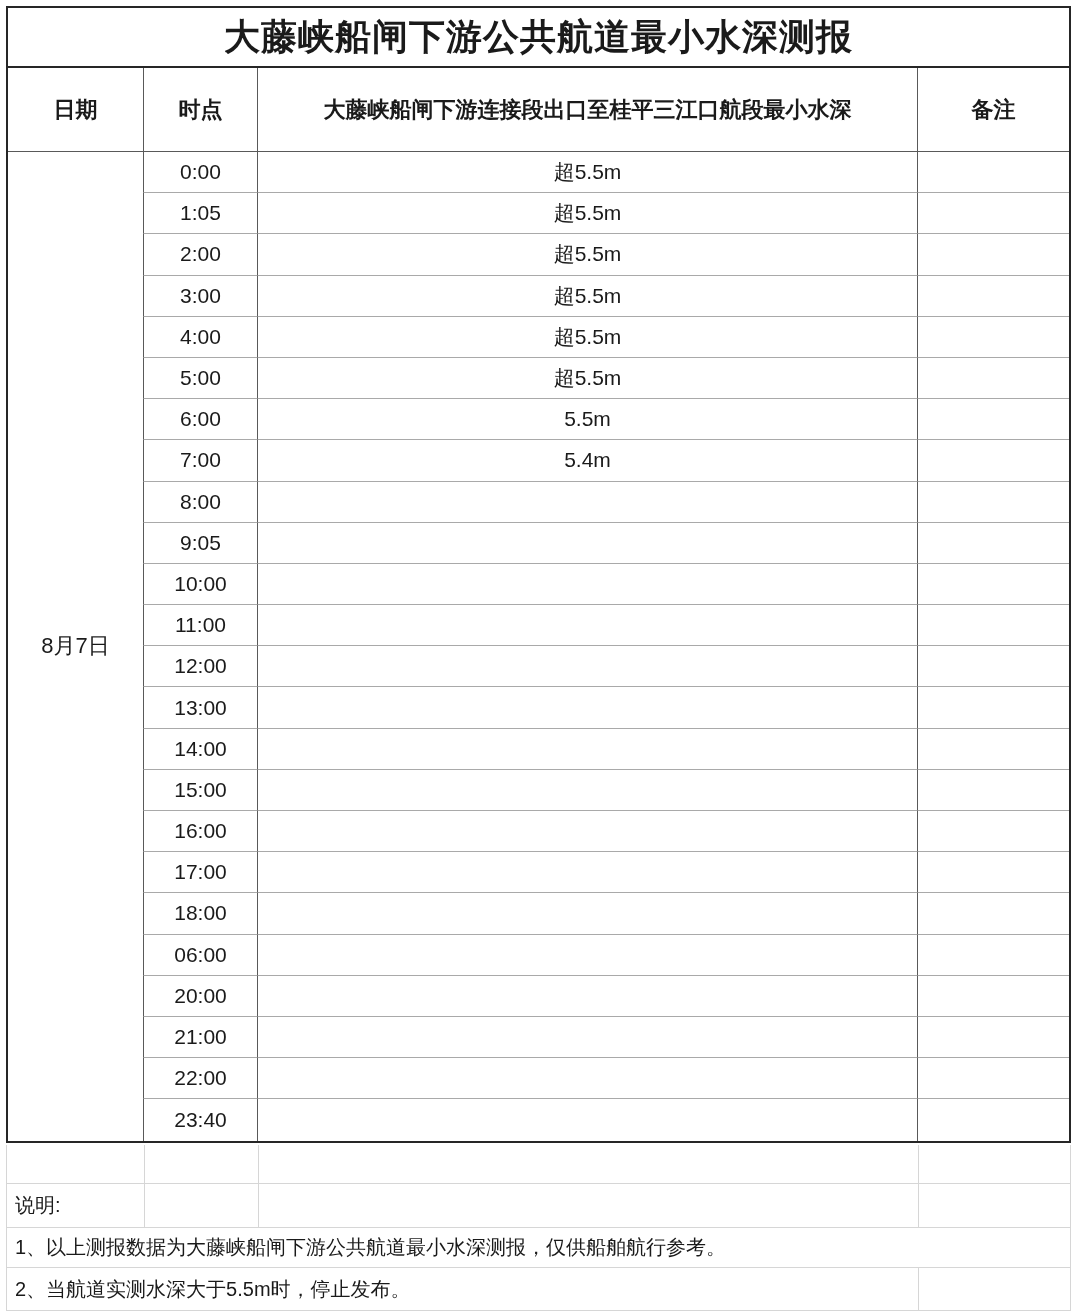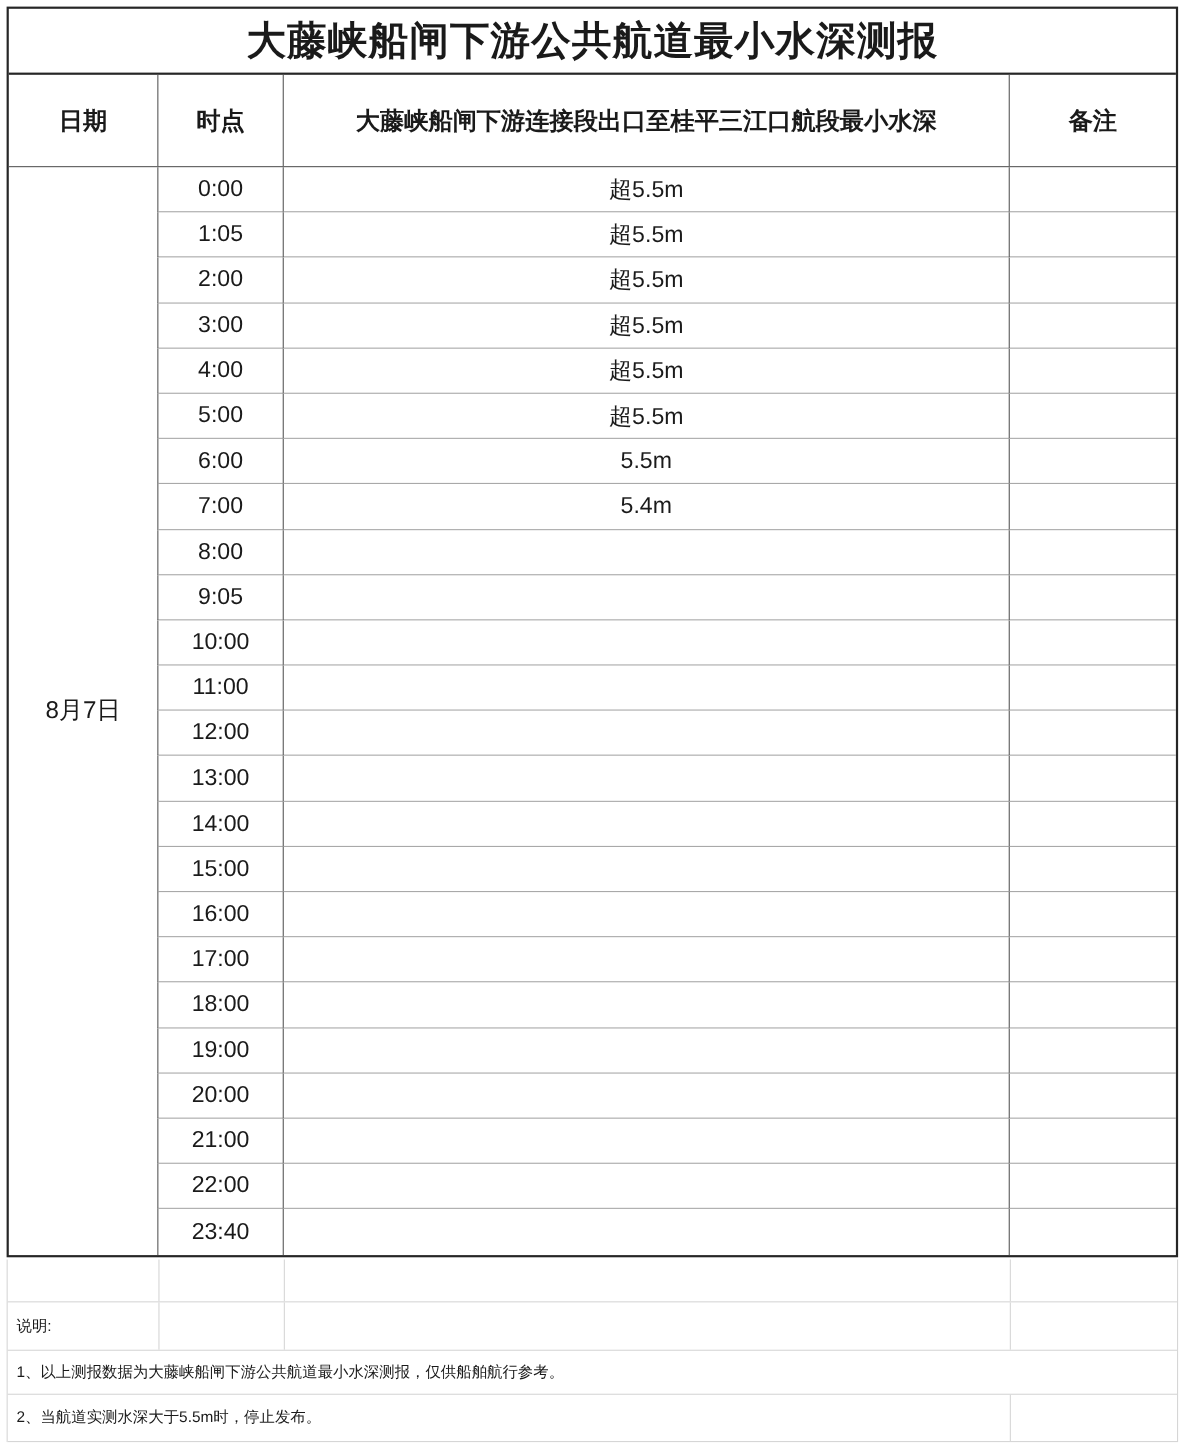--- a/index.html
+++ b/index.html
@@ -86,21 +86,21 @@
 
   
   .footer-section {
     position: absolute;
     left: 6px;
     top: 1145px;
     width: 1065px;
     border-left: 1px solid var(--grid-faint);
     border-right: 1px solid var(--grid-faint);
     background: #ffffff;
-    font-size: 14px;
+    font-size: 20px;
   }
   .f-grid {
     display: grid;
     grid-template-columns: 137px 114px 660px 1fr;
     border-bottom: 1px solid var(--grid-faint);
   }
   .f-grid .f-cell { display: flex; align-items: center; }
   .f-grid .f-cell + .f-cell { border-left: 1px solid var(--grid-faint); }
   .f-row-a .f-cell { height: 38px; }
   .f-row-b .f-cell { height: 43px; }
@@ -190,21 +190,21 @@
         <div class="cell"></div>
         <div class="cell">16:00</div>
         <div class="cell"></div>
         <div class="cell"></div>
         <div class="cell">17:00</div>
         <div class="cell"></div>
         <div class="cell"></div>
         <div class="cell">18:00</div>
         <div class="cell"></div>
         <div class="cell"></div>
-        <div class="cell">19:00</div>
+        <div class="cell">06:00</div>
         <div class="cell"></div>
         <div class="cell"></div>
         <div class="cell">20:00</div>
         <div class="cell"></div>
         <div class="cell"></div>
         <div class="cell">21:00</div>
         <div class="cell"></div>
         <div class="cell"></div>
         <div class="cell">22:00</div>
         <div class="cell"></div>

